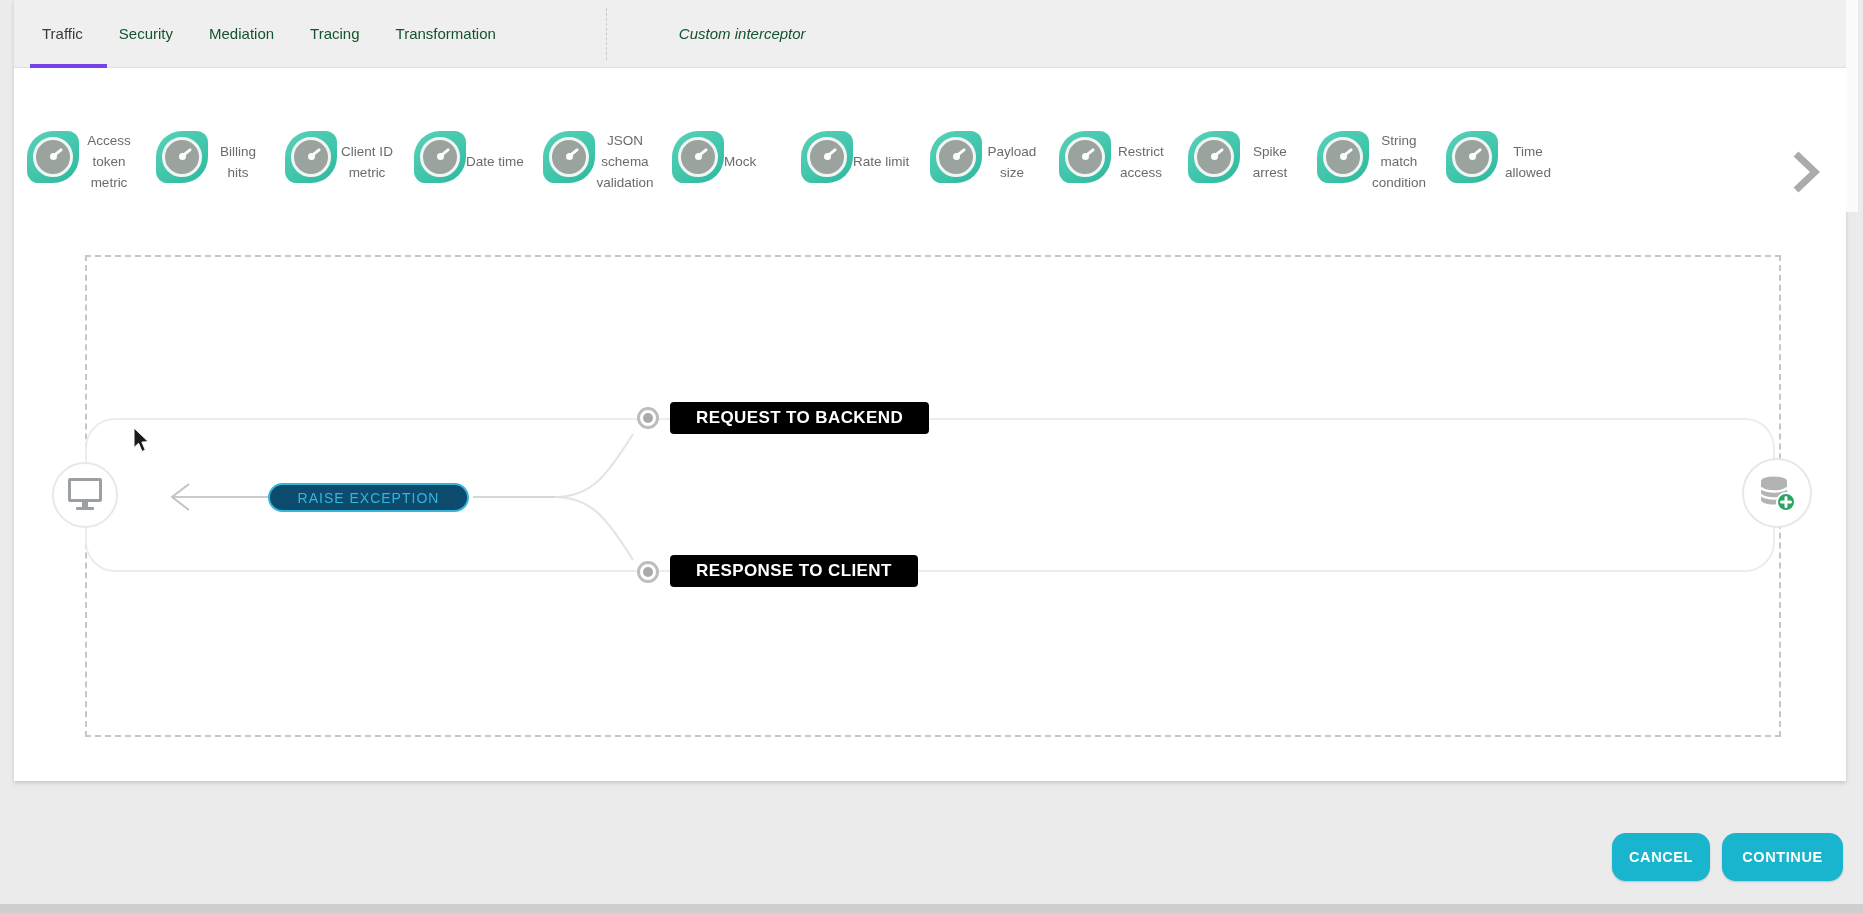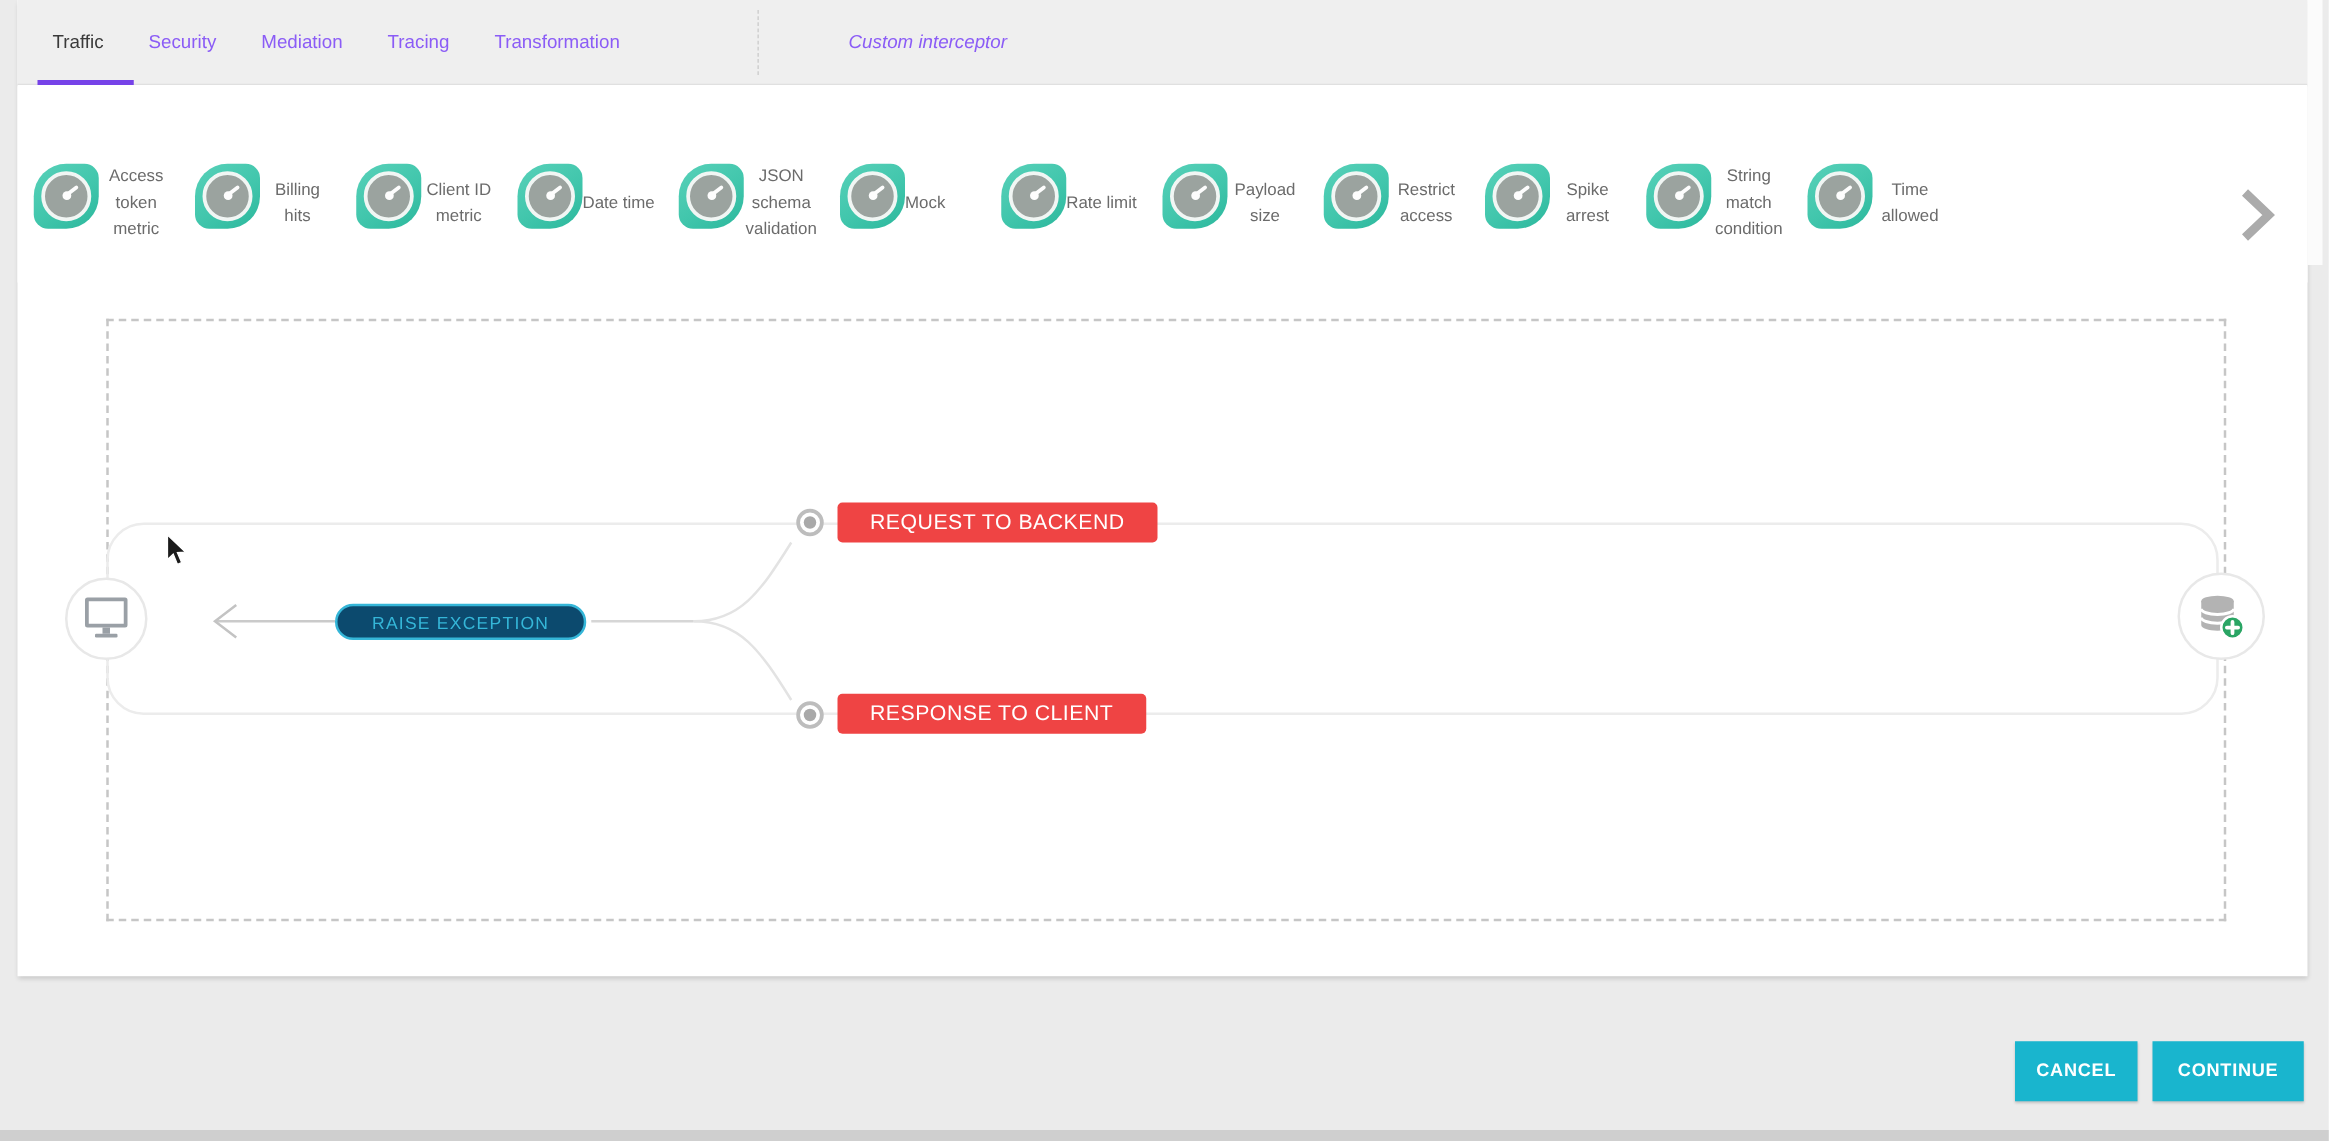--- a/index.html
+++ b/index.html
@@ -17,21 +17,21 @@
   .right-sliver { position:absolute; left:1846px; top:0; width:12px; height:212px; background:#fbfbfb; }
   .bottom-strip { position:absolute; left:0; bottom:0; width:1863px; height:9px; background:#cfcfcf; }
 
   
   .tabbar {
     position:absolute; left:0; top:0; width:100%; height:68px;
     background:#efefef; border-bottom:1px solid #e0e0e0;
     display:flex; align-items:center;
   }
   .tab {
-    padding:0 18px; font-size:15px; color:#8b5cf6;
+    padding:0 18px; font-size:15px; color:#14532d;
     line-height:68px; position:relative; white-space:nowrap; cursor:pointer;
   }
   .tab:first-child { margin-left:10px; }
   .tab.active { color:#3a3a3a; }
   .tab.active::after {
     content:""; position:absolute; left:6px; right:-6px; bottom:0; height:4px;
     background:#7642e8;
   }
   .tabbar-divider { width:0; height:52px; align-self:center; border-left:1px dashed #c9c9c9; margin-left:92px; }
   .tab-custom { padding:0 72px;font-style:italic; }
@@ -88,22 +88,22 @@
   .radio::after {
     content:""; position:absolute; left:50%; top:50%;
     width:10px; height:10px; margin:-5px 0 0 -5px;
     border-radius:50%; background:#a9a9a9;
   }
   .radio-request  { left:623px; top:407px; }
   .radio-response { left:623px; top:561px; }
 
   .flow-badge {
     position:absolute; height:32px; padding:0 26px; z-index:3;
-    background:#ef4444; border-radius:4px;
-    color:#fff; font-weight:normal; font-size:17px; letter-spacing:.4px;
+    background:#000000; border-radius:4px;
+    color:#fff; font-weight:bold; font-size:17px; letter-spacing:.4px;
     display:flex; align-items:center; justify-content:center; white-space:nowrap;
   }
   .badge-request  { left:656px; top:402px; }
   .badge-response { left:656px; top:555px; }
 
   .exception-pill {
     position:absolute; left:254px; top:483px; width:201px; height:29px; z-index:3;
     background:#0c4a6e; border:2px solid #35b6d8; border-radius:16px;
     color:#35b6d8; font-size:14px; letter-spacing:1px;
     display:flex; align-items:center; justify-content:center; white-space:nowrap;
@@ -120,21 +120,21 @@
   .monitor { width:34px; height:34px; }
   .monitor .screen { width:34px; height:24px; border:3px solid #9aa0a6; border-radius:2px; }
   .monitor .neck   { width:6px;  height:5px; background:#9aa0a6; margin:0 auto; }
   .monitor .base   { width:18px; height:3px; background:#9aa0a6; margin:0 auto; border-radius:1px; }
 
   .cursor { position:absolute; left:119px; top:427px; z-index:10; }
 
   
   .btn {
     position:absolute; top:833px; height:48px;
-    background:#19b5ce; border:none; border-radius:0;
+    background:#19b5ce; border:none; border-radius:14px;
     color:#fff; font-family:"Liberation Sans", sans-serif;
     font-size:14.5px; font-weight:bold; letter-spacing:.6px;
     display:flex; align-items:center; justify-content:center;
     box-shadow:0 1px 2px rgba(0,0,0,.18); cursor:pointer;
   }
   .btn-cancel   { left:1612px; width:98px; }
   .btn-continue { left:1722px; width:121px; }
 </style>
 </head>
 <body>

